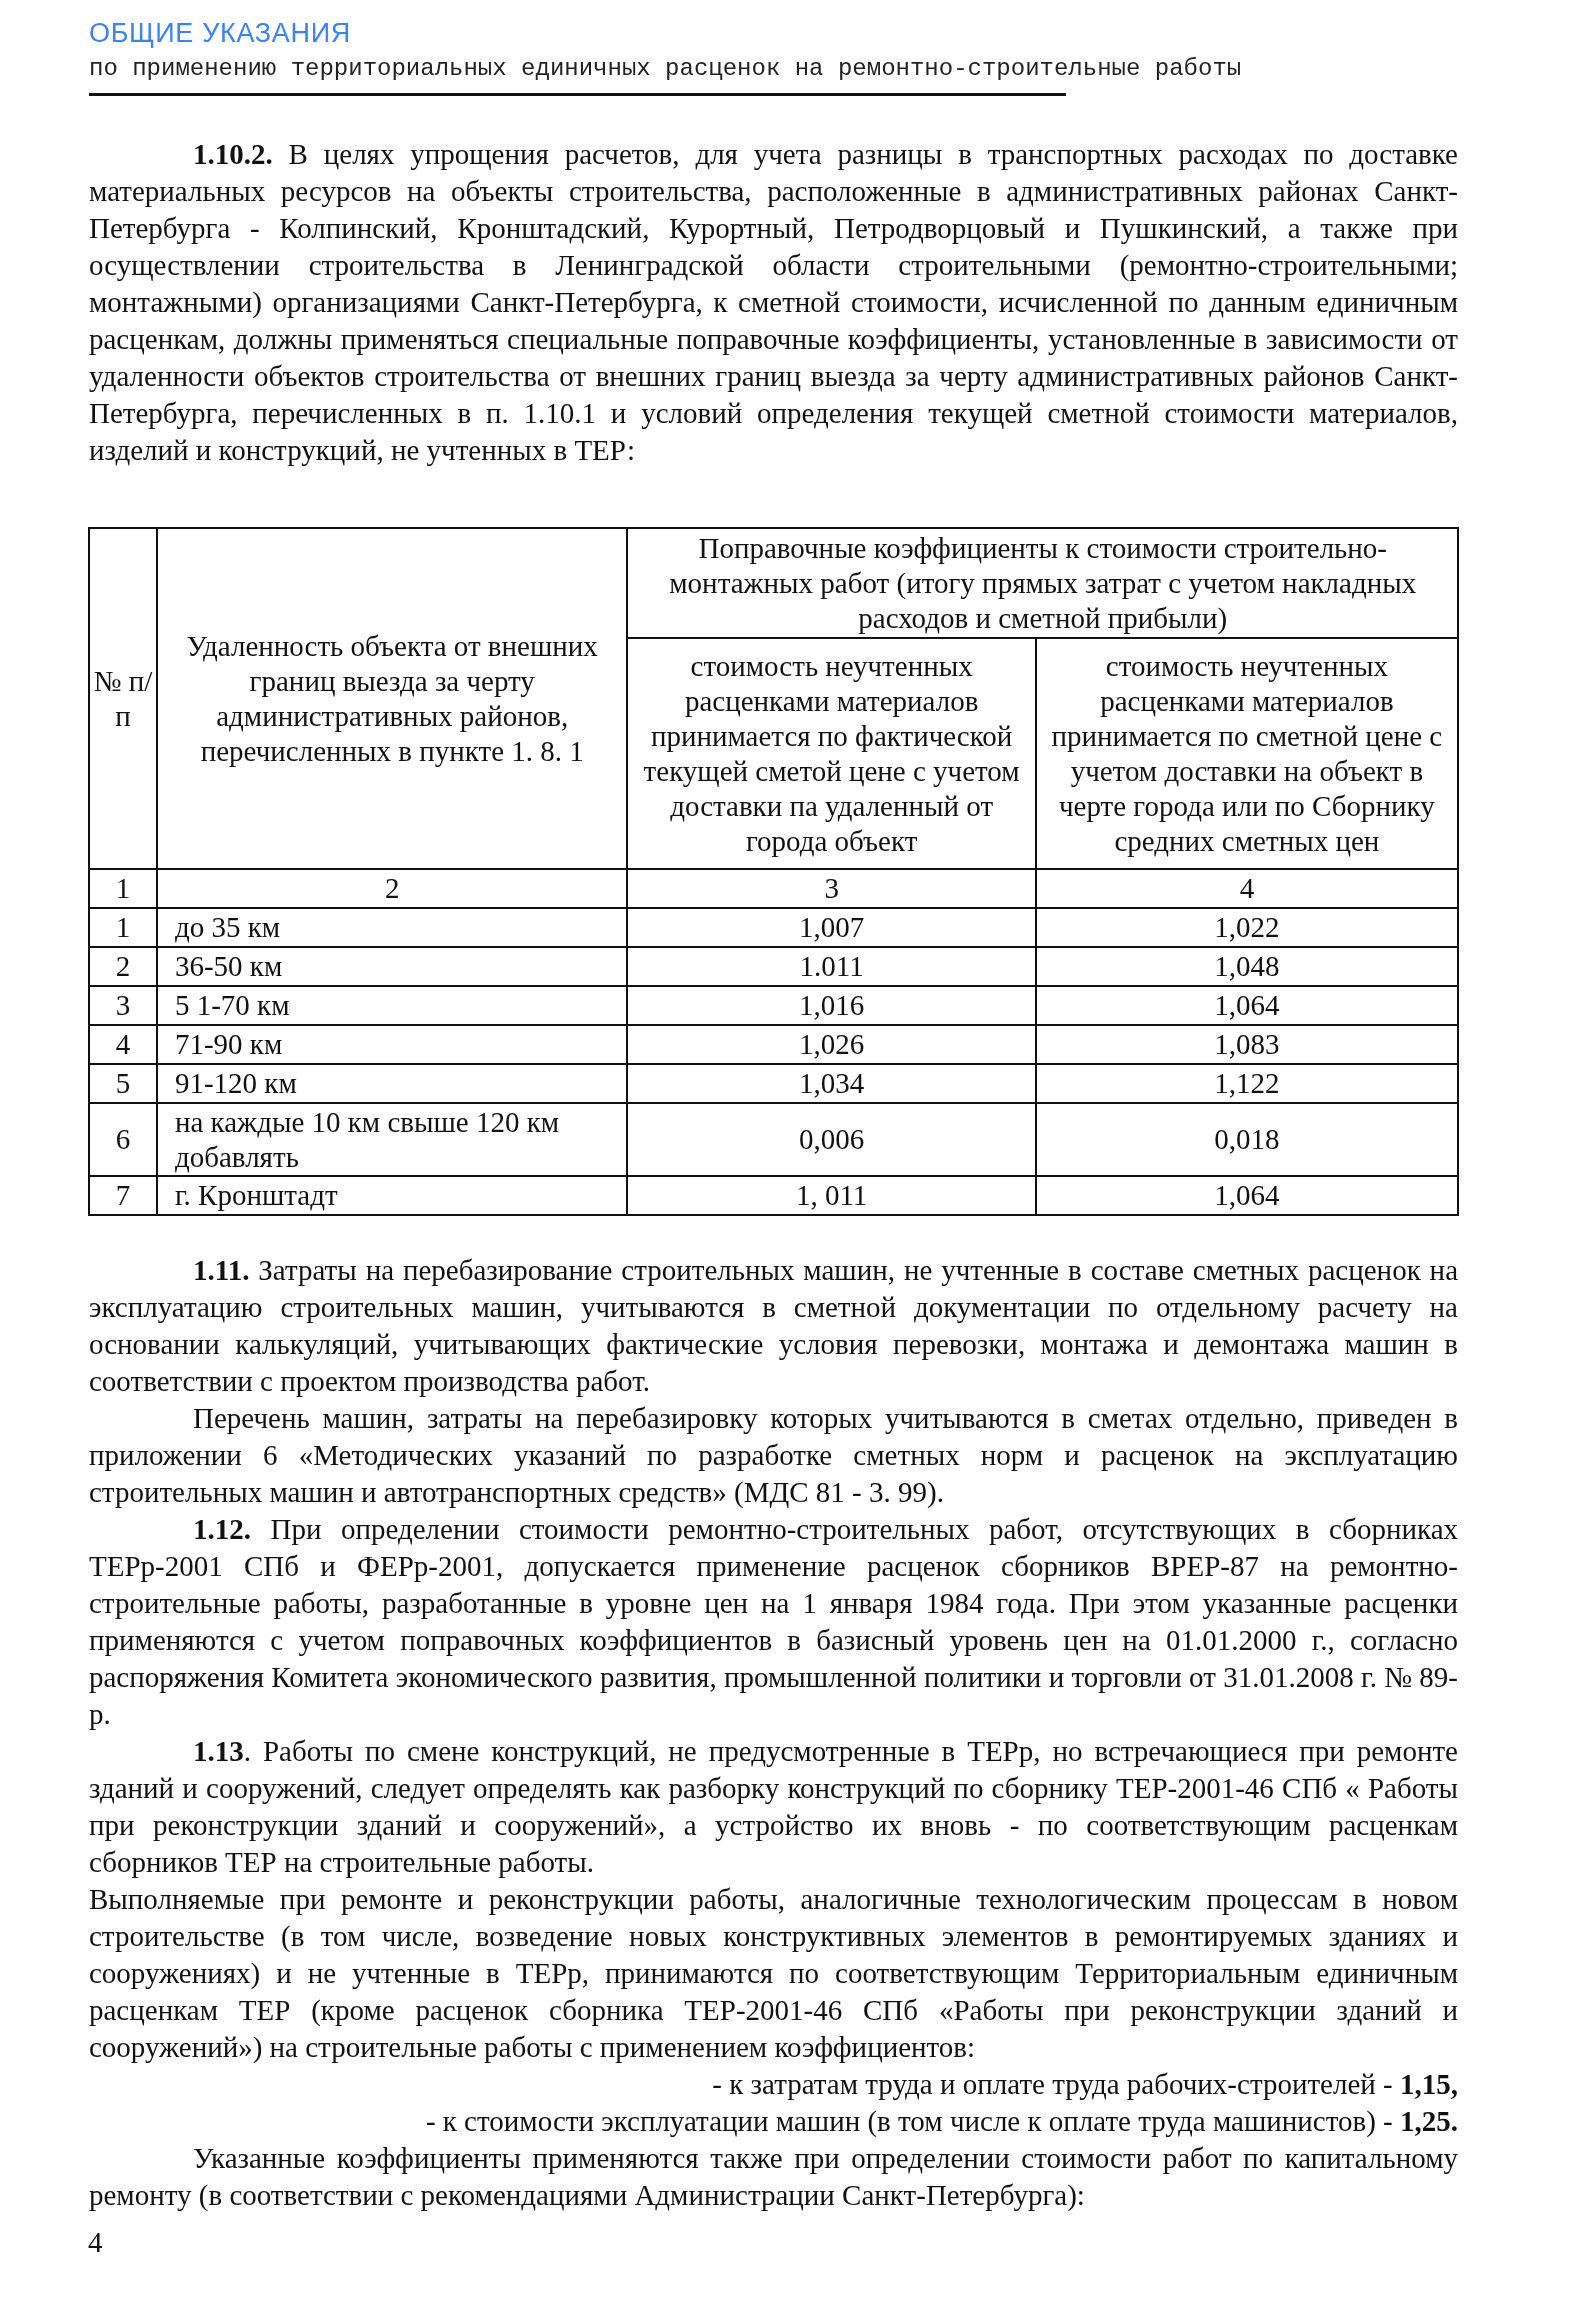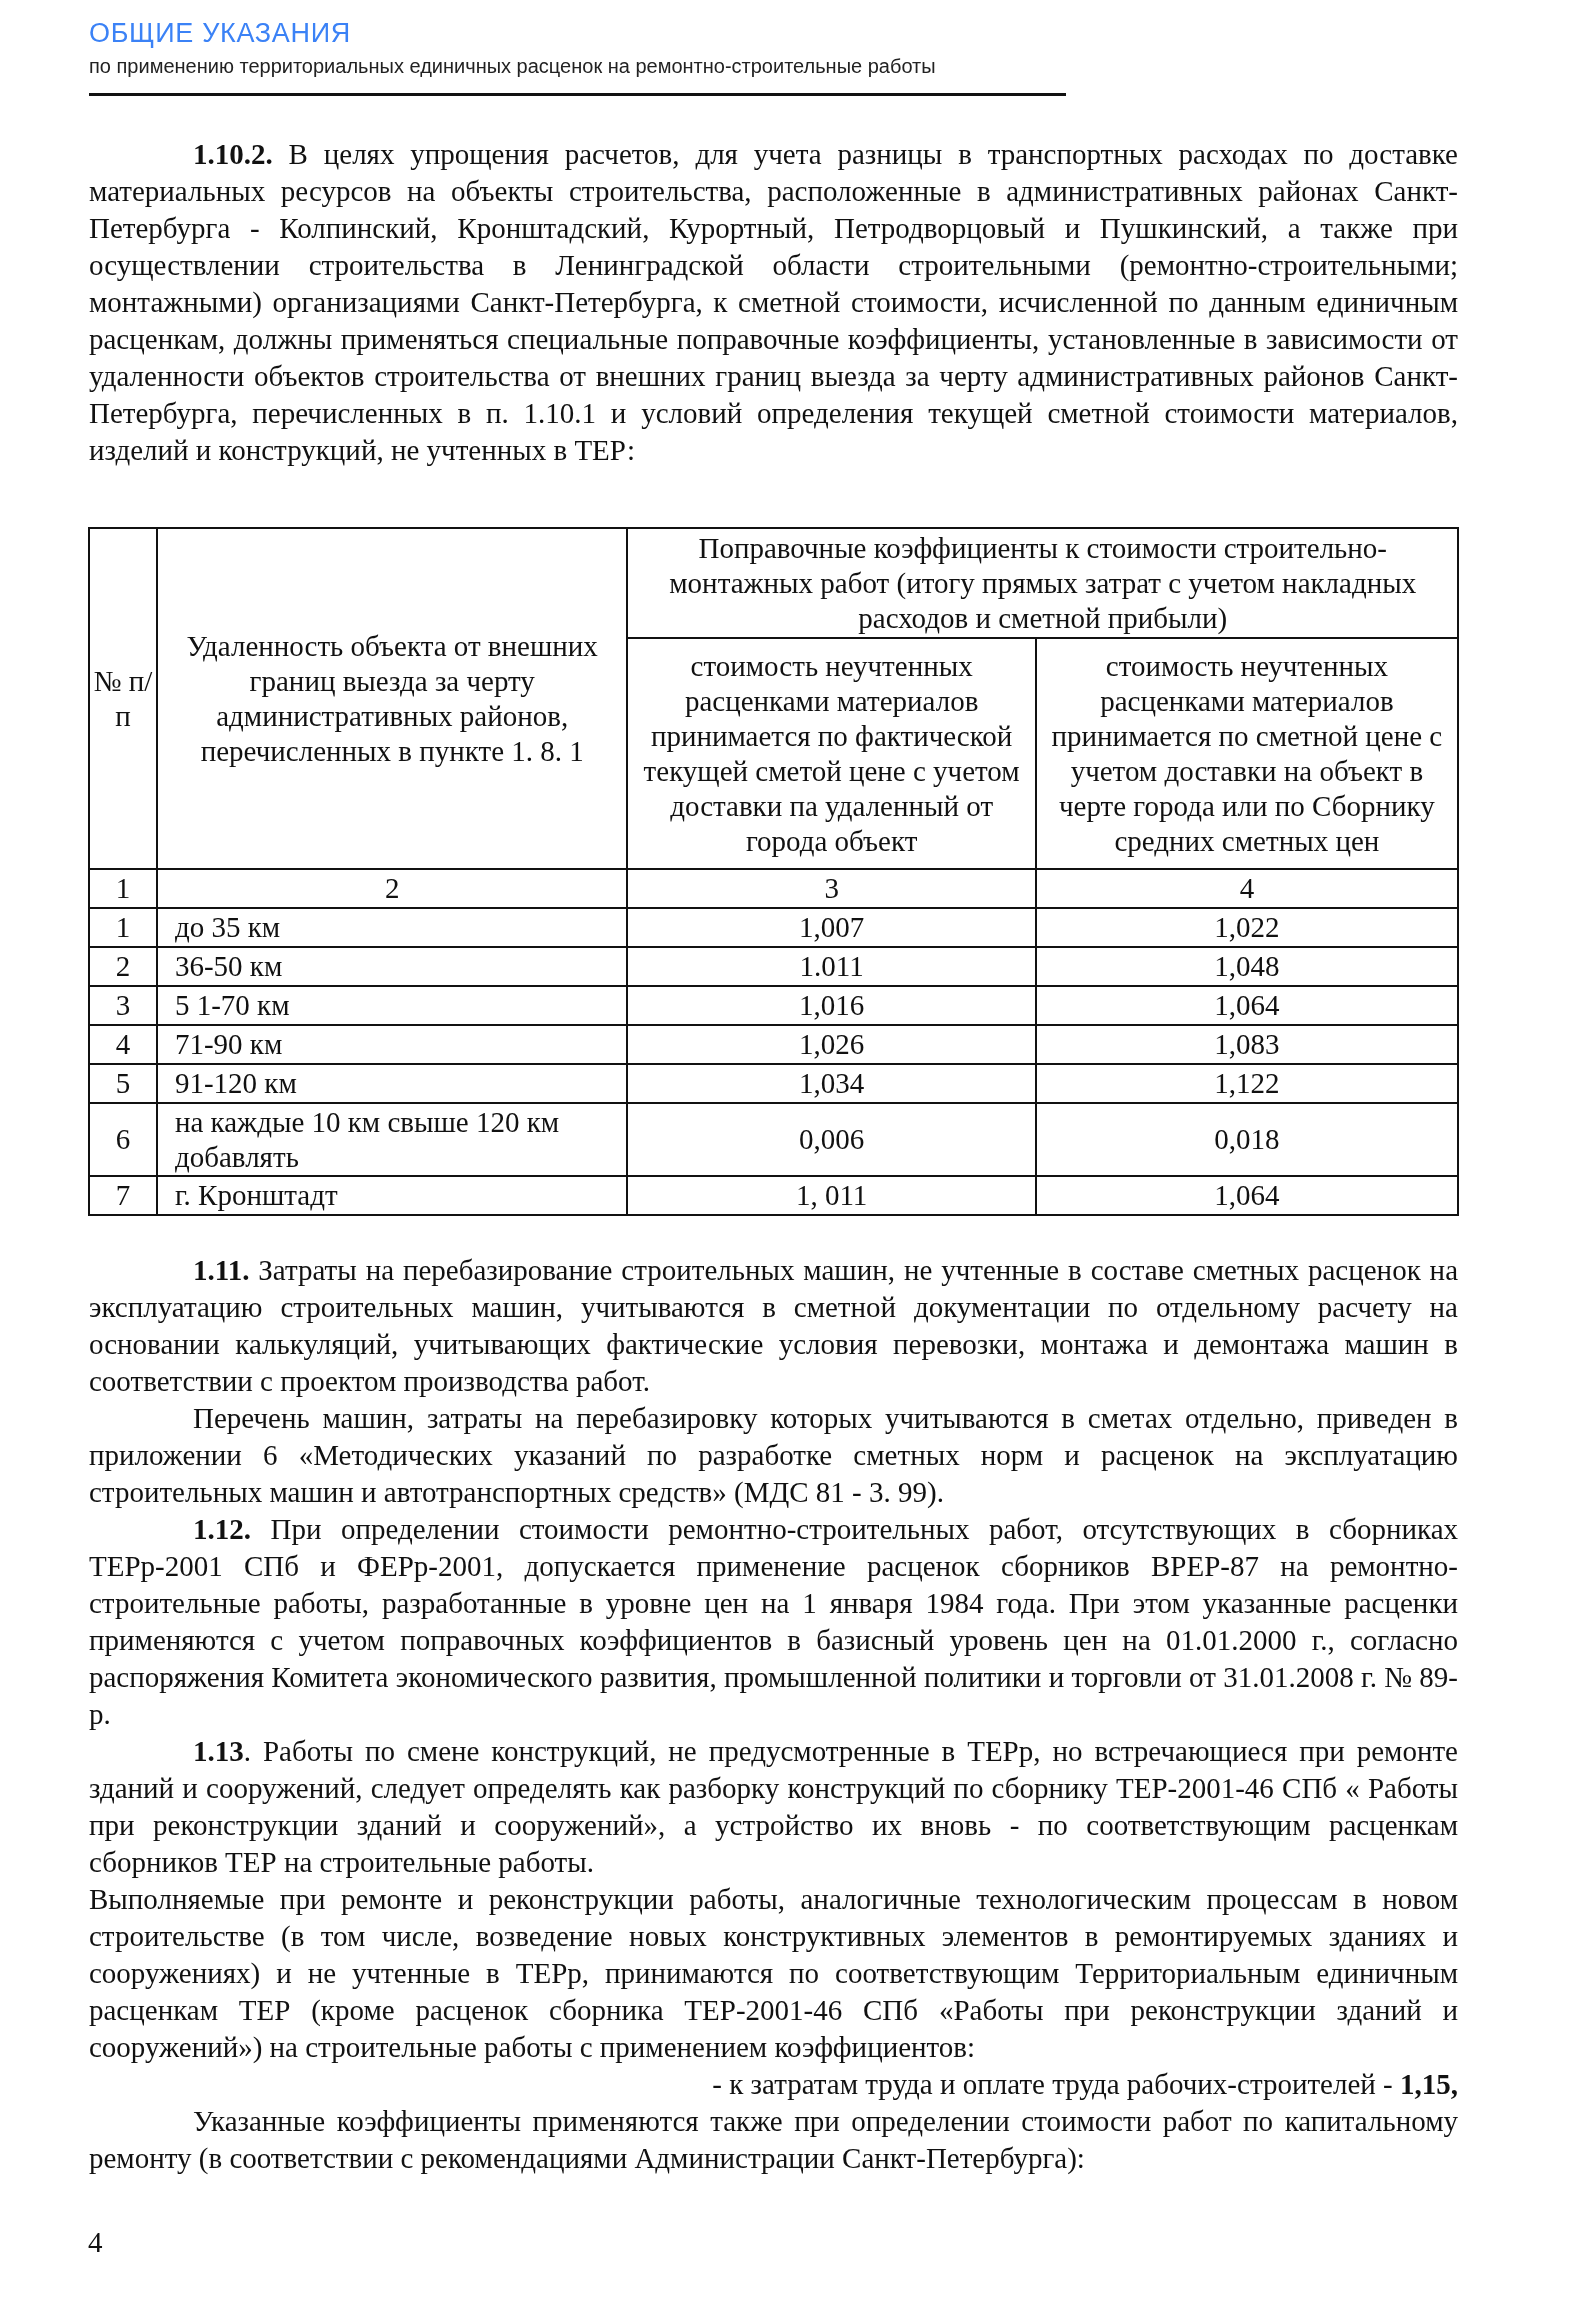--- a/index.html
+++ b/index.html
@@ -1,21 +1,21 @@
 <!DOCTYPE html>
 <html style="font-size:10.8px"><head>
 <meta charset="utf-8">
 <style>
   html,body{margin:0;padding:0;background:#fff;}
   body{width:1592px;height:2307px;position:relative;overflow:hidden;color:#111;
        font-family:"Liberation Serif",serif;}
   .hdr-title{position:absolute;left:89px;top:17.5px;font-family:"Liberation Sans",sans-serif;
        font-size:27px;letter-spacing:0.7px;color:#3b82f6;}
-  .hdr-sub{position:absolute;left:89px;top:55px;font-family:Liberation Sans, sans-serif;
-       font-size:20px;color:#222;}
+  .hdr-sub{position:absolute;left:89px;top:55px;font-family:Liberation Mono, monospace;
+       font-size:24px;color:#222;}
   .hdr-rule{position:absolute;left:89px;top:93px;width:977px;height:3.4px;background:#111;}
   .body{position:absolute;left:89px;width:1369px;font-size:29px;line-height:37px;
         text-align:justify;}
   .body p{margin:0;text-indent:104px;}
   .body p.noind{text-indent:0;}
   .body p.bullet{text-indent:104px;text-align:right;}
   .b{font-weight:bold;margin-top:39px;}
   #p1{top:136px;}
   #rest{top:1252px;}
   table.coef{position:absolute;left:88px;top:527px;width:1371px;border-collapse:collapse;
@@ -101,17 +101,18 @@
 </tbody>
   </table>
 
 <div class="body" id="rest">
   <p><span class="b">1.11.</span> <span>Затраты на перебазирование строительных машин, не учтенные в составе сметных расценок на эксплуатацию строительных машин, учитываются в сметной документации по отдельному расчету на основании калькуляций, учитывающих фактические условия перевозки, монтажа и демонтажа машин в соответствии с проектом производства работ.</span></p>
   <p>Перечень машин, затраты на перебазировку которых учитываются в сметах отдельно, приведен в приложении 6 «Методических указаний по разработке сметных норм и расценок на эксплуатацию строительных машин и автотранспортных средств» (МДС 81 - 3. 99).</p>
   <p><span class="b">1.12.</span> <span>При определении стоимости ремонтно-строительных работ, отсутствующих в сборниках ТЕРр-2001 СПб и ФЕРр-2001, допускается применение расценок сборников ВРЕР-87 на ремонтно-строительные работы, разработанные в уровне цен на 1 января 1984 года. При этом указанные расценки применяются с учетом поправочных коэффициентов в базисный уровень цен на 01.01.2000 г., согласно распоряжения Комитета экономического развития, промышленной политики и торговли от 31.01.2008 г. № 89-р.</span></p>
   <p><span class="b">1.13</span><span>. Работы по смене конструкций, не предусмотренные в ТЕРр, но встречающиеся при ремонте зданий и сооружений, следует определять как разборку конструкций по сборнику ТЕР-2001-46 СПб « Работы при реконструкции зданий и сооружений», а устройство их вновь - по соответствующим расценкам сборников ТЕР на строительные работы.</span></p>
   <p class="noind">Выполняемые при ремонте и реконструкции работы, аналогичные технологическим процессам в новом строительстве (в том числе, возведение новых конструктивных элементов в ремонтируемых зданиях и сооружениях) и не учтенные в ТЕРр, принимаются по соответствующим Территориальным единичным расценкам ТЕР (кроме расценок сборника ТЕР-2001-46 СПб «Работы при реконструкции зданий и сооружений») на строительные работы с применением коэффициентов:</p>
   <p class="bullet"><span>- к затратам труда и оплате труда рабочих-строителей - </span><span class="b">1,15,</span></p>
+  <p class="bullet"><span>- к стоимости эксплуатации машин (в том числе к оплате труда машинистов) - </span><span class="b">1,25.</span></p>
   <p>Указанные коэффициенты применяются также при определении стоимости работ по капитальному ремонту (в соответствии с рекомендациями Администрации Санкт-Петербурга):</p>
 </div>
 
 <div class="pagenum">4</div>
 
 
 </body></html>

